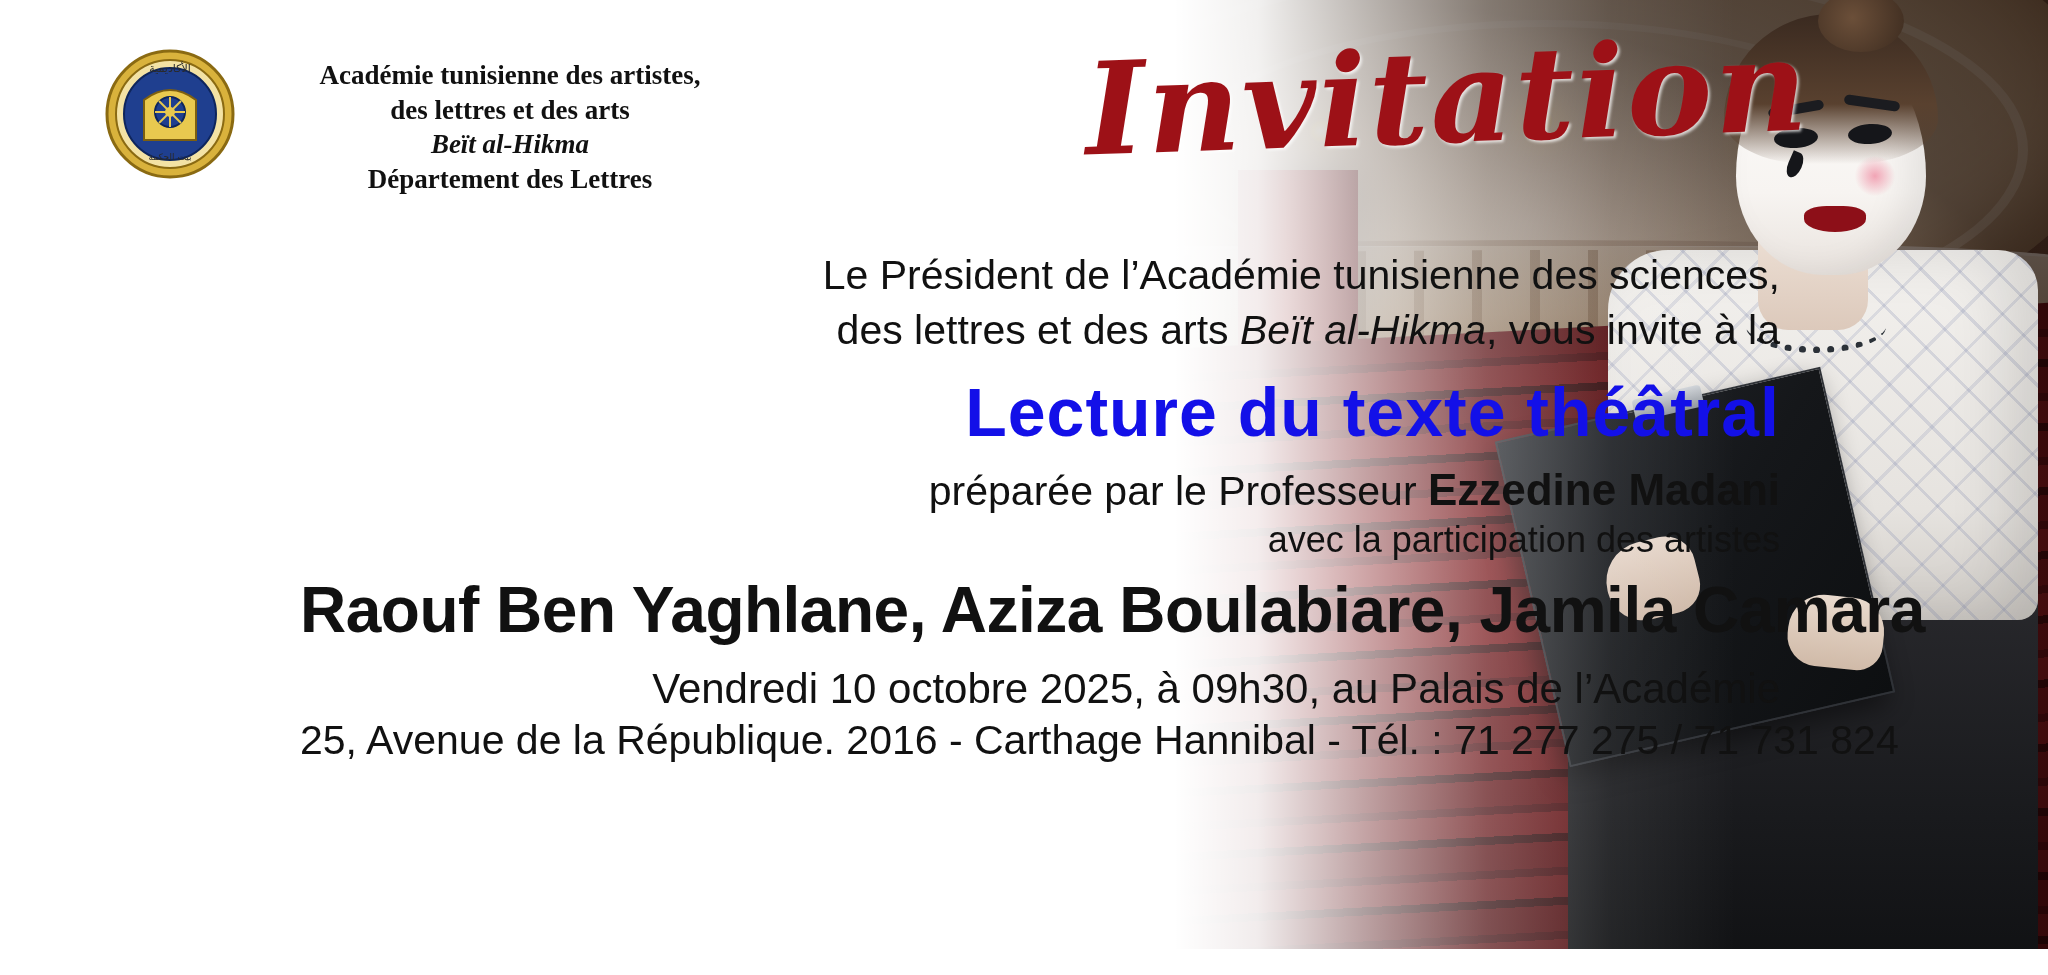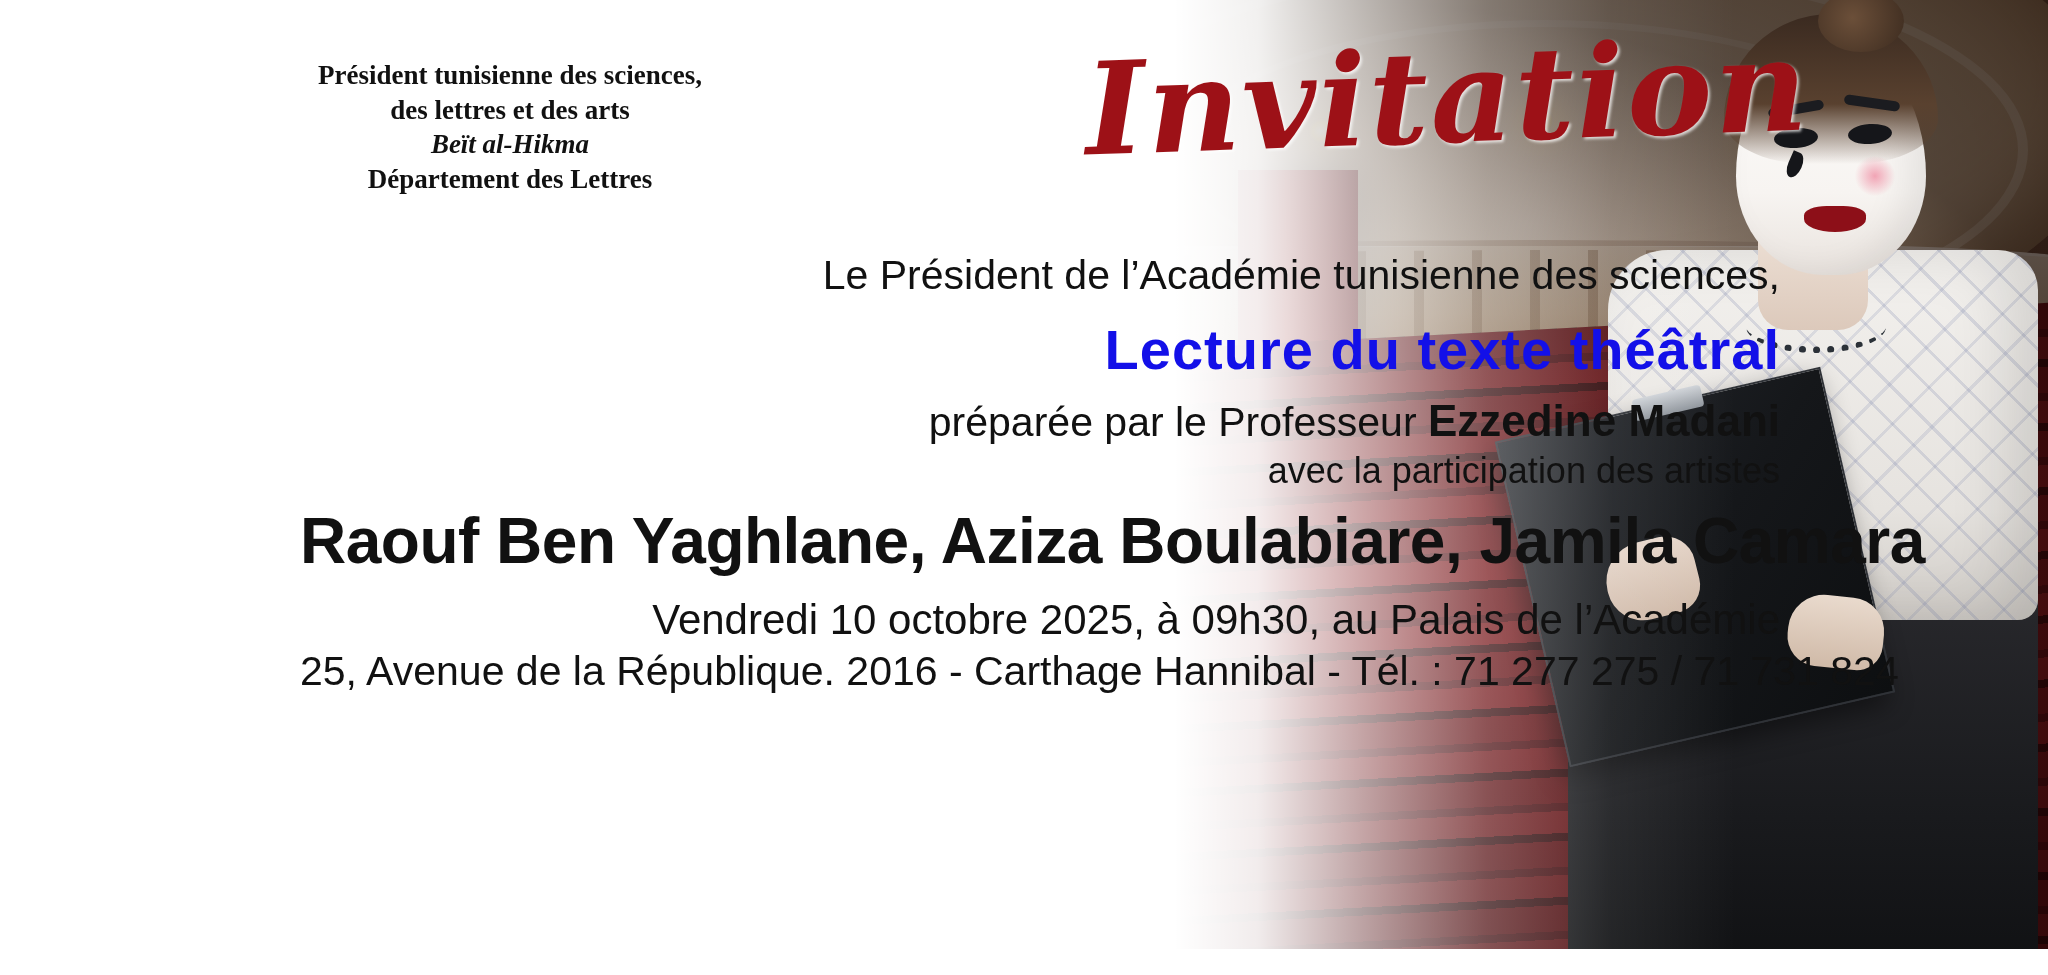--- a/index.html
+++ b/index.html
@@ -296,21 +296,21 @@
     position: absolute;
     left: 300px; top: 250px;
     width: 1480px;
     text-align: right;
     color: #111;
   }
   .line { margin: 0 0 4px 0; white-space: nowrap; }
   .l1, .l2 { font-size: 41px; line-height: 1.25; }
   .l2 .em { font-style: italic; }
   .title-main {
-    font-size: 56px;
+    font-size: 68px;
     font-weight: bold;
     color: #1310e8;
     letter-spacing: 1px;
     margin: 16px 0 14px 0;
   }
   .l4 { font-size: 41px; }
   .l4 .strong { font-weight: bold; font-size: 44px; }
   .l5 { font-size: 36px; margin-bottom: 12px; }
   .artists {
     font-size: 64px;
@@ -367,32 +367,51 @@
       <div class="eye l"></div>
       <div class="eye r"></div>
       <div class="tear"></div>
       <div class="cheek"></div>
       <div class="lips"></div>
     </div>
 
     <div class="photo-fade"></div>
   </div>
 
+  <div class="emblem">
+    <svg viewBox="0 0 132 132" width="132" height="132" aria-hidden="true">
+      <circle cx="66" cy="66" r="63" fill="#d9b23c" stroke="#8a6a12" stroke-width="3"></circle>
+      <circle cx="66" cy="66" r="54" fill="#f3e2a4" stroke="#8a6a12" stroke-width="2"></circle>
+      <circle cx="66" cy="66" r="46" fill="#1f3f8f" stroke="#0e255c" stroke-width="2"></circle>
+      <path d="M40 92 L40 52 Q66 32 92 52 L92 92 Z" fill="#e9c94f" stroke="#7d5f10" stroke-width="2"></path>
+      <circle cx="66" cy="64" r="15" fill="#1f3f8f" stroke="#0e255c" stroke-width="2"></circle>
+      <circle cx="66" cy="64" r="5" fill="#e9c94f"></circle>
+      <g stroke="#e9c94f" stroke-width="2">
+        <line x1="66" y1="49" x2="66" y2="79"></line>
+        <line x1="51" y1="64" x2="81" y2="64"></line>
+        <line x1="55" y1="53" x2="77" y2="75"></line>
+        <line x1="77" y1="53" x2="55" y2="75"></line>
+      </g>
+      <text x="66" y="24" text-anchor="middle" font-size="11" fill="#2a2a2a" font-family="DejaVu Sans, sans-serif">الأكاديمية</text>
+      <text x="66" y="112" text-anchor="middle" font-size="9" fill="#2a2a2a" font-family="DejaVu Sans, sans-serif">بيت الحكمة</text>
+    </svg>
+  </div>
 
   <div class="academy-name">
-    <div>Président tunisienne des sciences,</div>
+    <div>Académie tunisienne des artistes,</div>
     <div>des lettres et des arts</div>
     <div class="it">Beït al-Hikma</div>
     <div>Département des Lettres</div>
   </div>
 
   <div class="invitation">Invitation</div>
 
   <div class="body-block">
     <p class="line l1">Le Président de l’Académie tunisienne des sciences,</p>
+    <p class="line l2"><span>des lettres et des arts  </span><span class="em">Beït al-Hikma</span><span>, vous invite à la</span></p>
     <p class="line title-main">Lecture du texte théâtral</p>
     <p class="line l4"><span>préparée par le Professeur </span><span class="strong">Ezzedine Madani</span></p>
     <p class="line l5">avec la participation des artistes</p>
     <p class="line artists">Raouf Ben Yaghlane, Aziza Boulabiare, Jamila Camara</p>
     <p class="line l7">Vendredi 10 octobre 2025, à 09h30, au Palais de l’Académie</p>
     <p class="line l8">25, Avenue de la République. 2016 - Carthage Hannibal -  Tél. : 71 277 275 / 71 731 824</p>
   </div>
 
   <div class="footer-bar"></div>
 </div>

